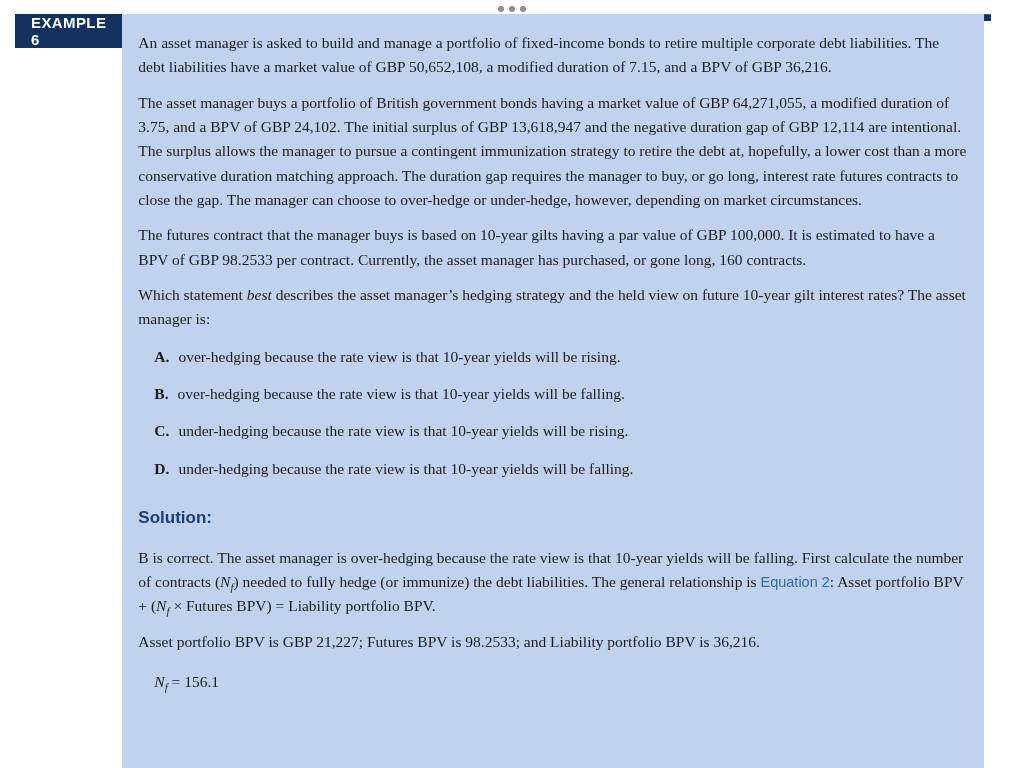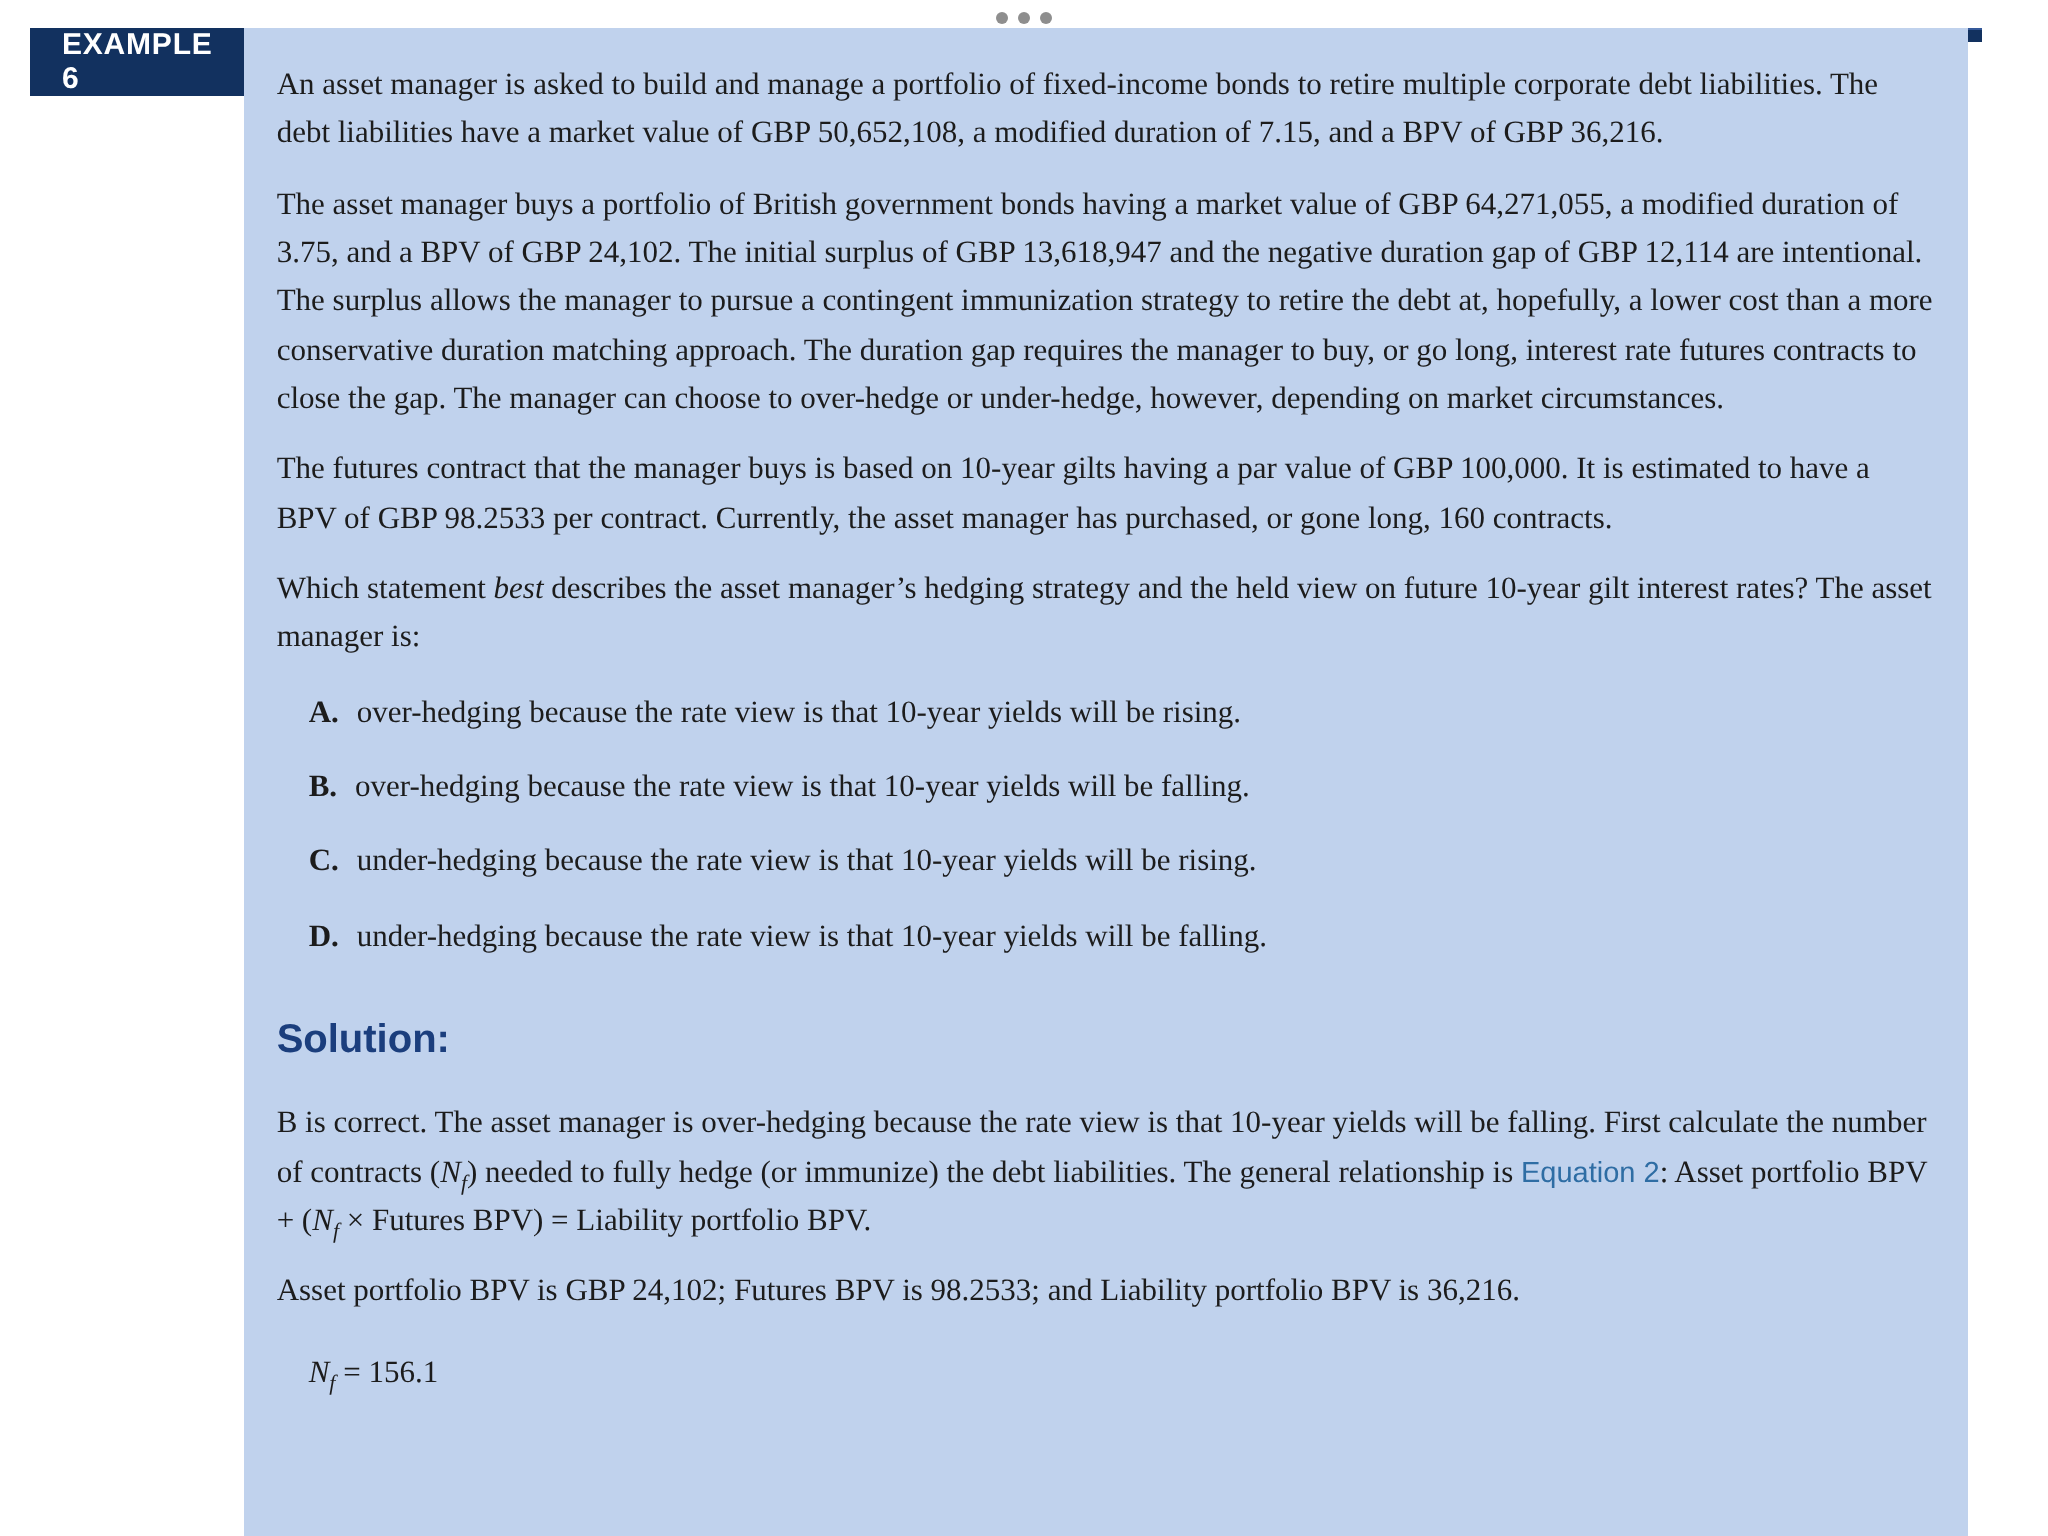--- a/index.html
+++ b/index.html
@@ -59,21 +59,21 @@
     display: flex;
   }
   .opt-letter {
     font-weight: bold;
     flex: 0 0 auto;
     margin-right: 9px;
   }
   .subhead {
     font-family: "Liberation Sans", sans-serif;
     font-weight: bold;
-    font-size: 20px;
+    font-size: 17px;
     color: var(--heading-blue);
     margin: 24px 0 14px 0;
   }
   .equation { margin: 16px 0 16px 16px; }
   .r-n { font-style: normal; }
   .r-i { font-style: italic; }
   .r-sub {
     font-style: italic;
     vertical-align: sub;
     font-size: 11px;
@@ -120,18 +120,18 @@
       <div class="option">
         <span class="opt-letter">C.</span>
         <span class="opt-text"><span class="r-n">under-hedging because the rate view is that 10-year yields will be rising.</span></span>
       </div>
       <div class="option">
         <span class="opt-letter">D.</span>
         <span class="opt-text"><span class="r-n">under-hedging because the rate view is that 10-year yields will be falling.</span></span>
       </div>
       <h2 class="subhead"><span class="r-n">Solution:</span></h2>
       <p class="para"><span class="r-n">B is correct. The asset manager is over-hedging because the rate view is that 10-year yields will be falling. First calculate the number of contracts (</span><span class="r-i">N</span><span class="r-sub">f</span><span class="r-n">) needed to fully hedge (or immunize) the debt liabilities. The general relationship is </span><span class="r-link">Equation 2</span><span class="r-n">: Asset portfolio BPV + (</span><span class="r-i">N</span><span class="r-sub">f</span><span class="r-n"> × Futures BPV) = Liability portfolio BPV.</span></p>
-      <p class="para"><span class="r-n">Asset portfolio BPV is GBP 24,102; Futures BPV is 98.2533; and Liability portfolio BPV is 36,216.</span></p>
+      <p class="para"><span class="r-n">Asset portfolio BPV is GBP 21,227; Futures BPV is 98.2533; and Liability portfolio BPV is 36,216.</span></p>
       <div class="equation"><span class="r-i">N</span><span class="r-sub">f</span><span class="r-n"> = 156.1</span></div>
       <p class="para"></p>
     </div>
   <div class="panel-footer"></div>
 </div>
 
 </body></html>

